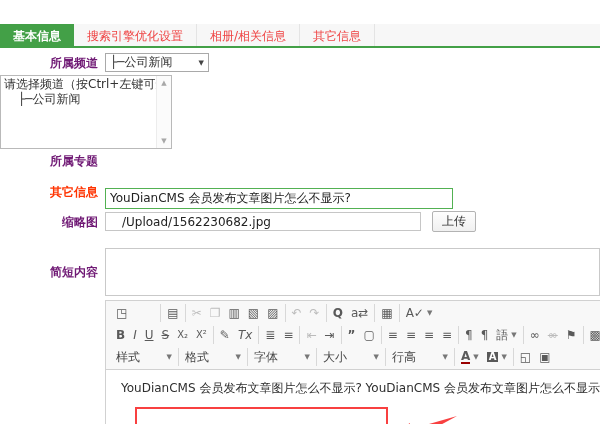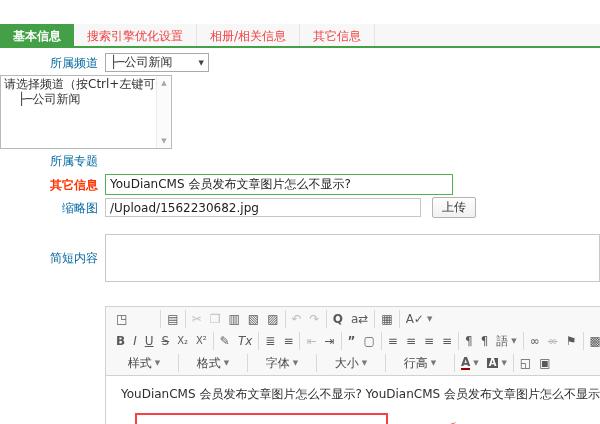--- a/index.html
+++ b/index.html
@@ -10,61 +10,61 @@
   }
   
   .tabbar{ display:flex; height:24px; background:#f7f7f7; border-bottom:2px solid #43a047;margin-top:24px; }
   .tab{ padding:0 13px; line-height:24px; font-size:12px; color:#ef4444;
         border-right:1px solid #e4e4e4; cursor:pointer; white-space:nowrap; }
   .tab.active{ background:#43a047; color:#fff; font-weight:bold; border-right:none; }
   
   .form{ padding-top:5px; }
   .row{ display:flex; align-items:center; }
   .row-label{ width:105px; flex:none; text-align:right; padding-right:7px;
-              font-size:12px; color:#0369a1; line-height:16px; white-space:nowrap; }
+              font-size:12px; color:#701a75; line-height:16px; white-space:nowrap;font-weight:bold; }
   .row-label.red{ color:#f30; font-weight:bold; }
   .row-channel{ margin-bottom:3px; }
   .select-box{ width:104px; height:19px; border:1px solid #a9a9a9; background:#fff;
                display:flex; align-items:center; justify-content:space-between;
                padding:0 4px; cursor:pointer; }
   .select-box .sel-arrow{ font-size:7px; color:#444; }
   .row-ext{ margin-bottom:4px; }
   .listbox{ position:relative; width:172px; height:74px; border:1px solid #b9b9b9;
             background:#fff; padding:1px 16px 1px 1px; overflow:hidden; }
   .opt{ line-height:15px; font-size:12px; white-space:nowrap; cursor:default; }
   .scrollcol{ position:absolute; top:0; right:0; width:15px; height:100%;
               background:#fbfbfb; border-left:1px solid #ececec;
               display:flex; flex-direction:column; justify-content:space-between;
               align-items:center; padding:3px 0; font-size:7px; color:#a8a8a8; }
   .row-topic{ margin-bottom:6px; height:15px; }
   .row-title{ margin-bottom:2px; }
   .title-input{ width:348px; height:21px; border:1px solid #52b152; padding:0 4px;
-                font-family:inherit; font-size:12px; color:#222; outline:none; }
+                font-family:inherit; font-size:12px; color:#222; outline:none;margin-top:14px; }
   .row-thumb{ margin-bottom:16px; }
-  .thumb-input{ width:316px; height:19px; border:1px solid #c6c6c6; padding:0 4px;
+  .thumb-input{ width:316px; height:19px; border:1px solid #c6c6c6; padding:0 16px;
                 font-family:inherit; font-size:12px; color:#222; outline:none; }
   .upload-btn{ margin-left:11px; width:44px; height:21px; border:1px solid #b3b3b3;
                background:linear-gradient(#fefefe,#f0f0f0); border-radius:2px;
                font-size:12px; color:#333; text-align:center; line-height:19px; cursor:pointer; }
-  .row-short{ margin-bottom:24px; }
+  .row-short{ margin-bottom:4px; }
   .short-textarea{ width:510px; height:48px; border:1px solid #c9c9c9; resize:none;
                    font-family:inherit; font-size:12px; padding:2px 4px; outline:none; }
   
   .row-detail{ align-items:center; }
   .editor{ width:520px; height:330px; flex:none; border:1px solid #d1d1d1; background:#fff; }
   .toolbar{ background:#f8f8f8; border-bottom:1px solid #d1d1d1; padding:1px 4px; }
   .tb-row{ display:flex; height:22px; align-items:center; overflow:hidden; }
   .tb-group{ display:flex; align-items:center; flex:none; padding:0 2px; height:18px; }
   .tb-group + .tb-group{ border-left:1px solid #d8d8d8; }
   .tb-btn{ display:flex; align-items:center; height:18px; padding:0 4px;
            color:#5a5a5a; font-size:12px; border-radius:2px; cursor:pointer; white-space:nowrap; }
   .tb-btn.disabled{ opacity:.38; cursor:default; }
   .tb-btn .lbl{ margin-left:3px; color:#474747;margin-top:36px; }
   .tb-btn .arrow{ font-size:7px; color:#777; margin-left:3px; }
-  .combo{ width:64px; justify-content:center; color:#474747; }
+  .combo{ width:64px; justify-content:space-between; color:#474747; }
   .glyph{ line-height:1; }
   .g-b{ font-weight:bold; } .g-i{ font-style:italic; }
   .g-u{ text-decoration:underline; } .g-s{ text-decoration:line-through; }
   .g-sub{ font-size:10px; } .g-sup{ font-size:10px; }
   .g-tcolor{ border-bottom:2px solid #900; font-weight:bold; }
   .g-bgcolor{ background:#595959; color:#fff; padding:0 2px; font-size:10px; font-weight:bold; }
   .editor-body{ position:relative; height:256px; padding:10px 15px; font-size:12px;
                 color:#2e2e2e; overflow:hidden; cursor:text; }
   .editor-p{ line-height:16px; }
   .ann-box{ margin:11px 0 0 14px; width:253px; height:55px; border:2px solid #f84040;

